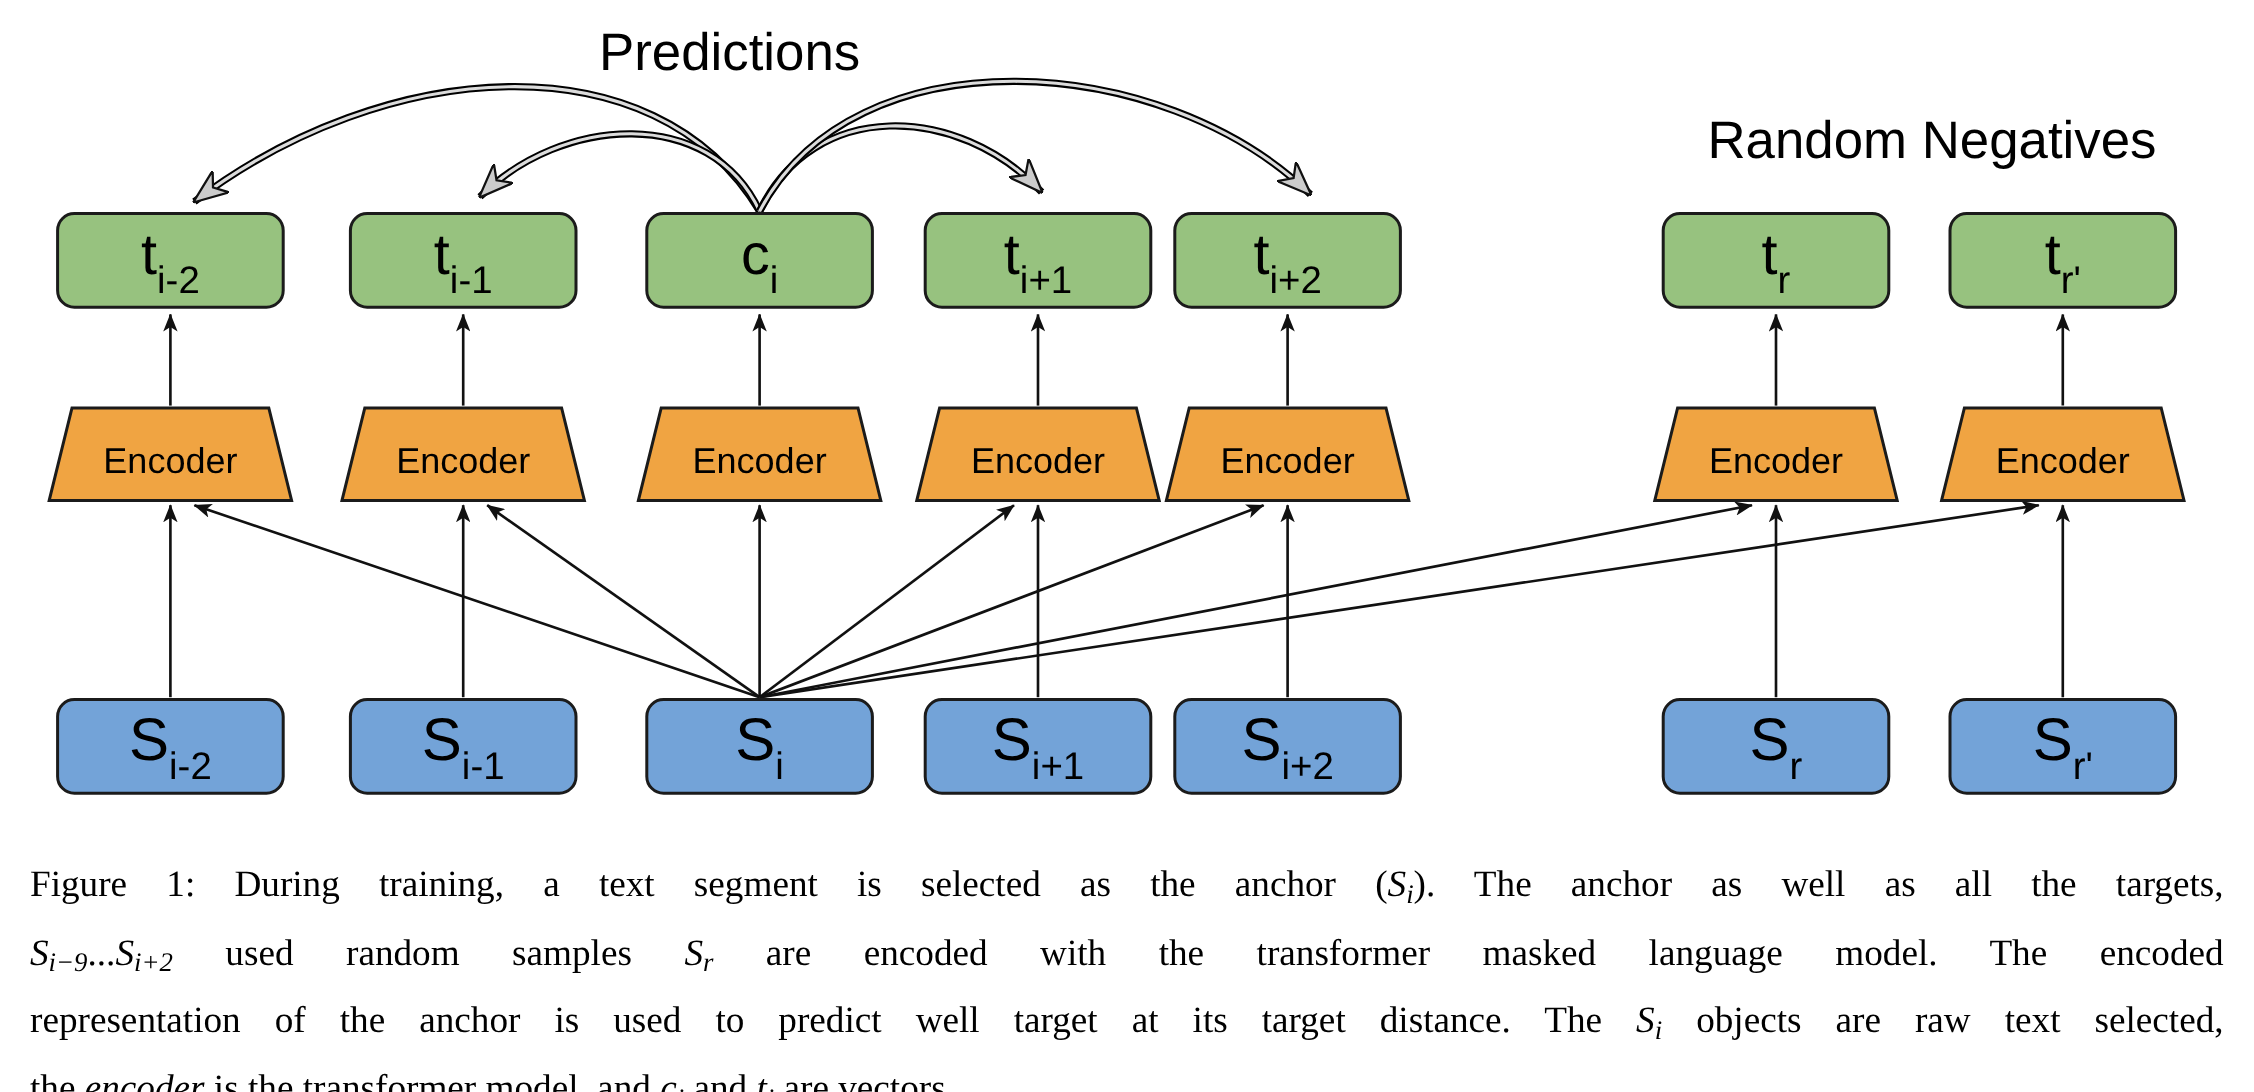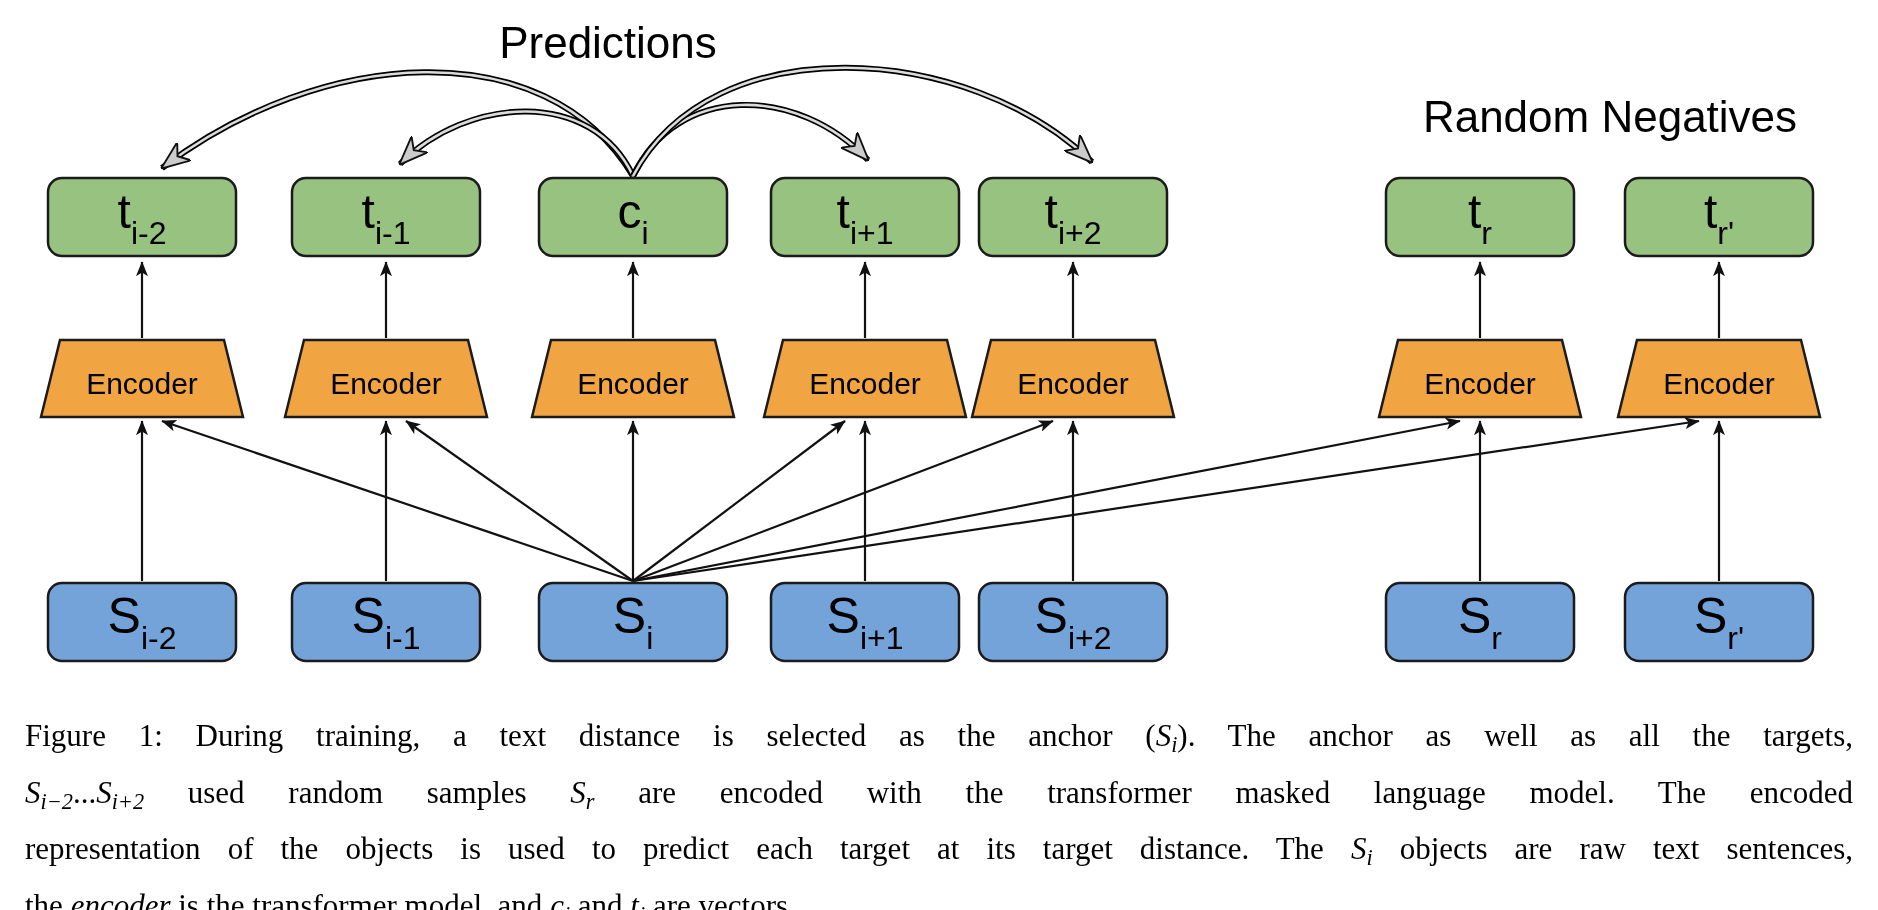--- a/index.html
+++ b/index.html
@@ -106,18 +106,18 @@
         <text x="1480" y="633" text-anchor="middle" font-size="50"><tspan>S</tspan><tspan font-size="32" dy="16">r</tspan></text>
         <text x="1719" y="228" text-anchor="middle" font-size="48"><tspan>t</tspan><tspan font-size="32" dy="16">r'</tspan></text>
         <text x="1719" y="394" text-anchor="middle" font-size="30">Encoder</text>
         <text x="1719" y="633" text-anchor="middle" font-size="50"><tspan>S</tspan><tspan font-size="32" dy="16">r'</tspan></text>
       </g>
     <text class="diagram-title" x="608" y="58" text-anchor="middle">Predictions</text>
     <text class="diagram-title" x="1610" y="132" text-anchor="middle">Random Negatives</text>
   </svg>
 
   <div class="caption" id="caption">
-      <div class="cap-line"><span class="cap-r">Figure 1: During training, a text distance is selected as the anchor (</span><span class="cap-m">S</span><span class="cap-s">i</span><span class="cap-r">). The anchor as well as all the targets,</span></div>
-      <div class="cap-line"><span class="cap-m">S</span><span class="cap-s">i−2</span><span class="cap-r">...</span><span class="cap-m">S</span><span class="cap-s">i+2</span><span class="cap-r"> used random samples </span><span class="cap-m">S</span><span class="cap-s">r</span><span class="cap-r"> are encoded with the transformer masked language model. The encoded</span></div>
-      <div class="cap-line"><span class="cap-r">representation of the objects is used to predict each target at its target distance. The </span><span class="cap-m">S</span><span class="cap-s">i</span><span class="cap-r"> objects are raw text sentences,</span></div>
+      <div class="cap-line"><span class="cap-r">Figure 1: During training, a text segment is selected as the anchor (</span><span class="cap-m">S</span><span class="cap-s">i</span><span class="cap-r">). The anchor as well as all the targets,</span></div>
+      <div class="cap-line"><span class="cap-m">S</span><span class="cap-s">i−9</span><span class="cap-r">...</span><span class="cap-m">S</span><span class="cap-s">i+2</span><span class="cap-r"> used random samples </span><span class="cap-m">S</span><span class="cap-s">r</span><span class="cap-r"> are encoded with the transformer masked language model. The encoded</span></div>
+      <div class="cap-line"><span class="cap-r">representation of the anchor is used to predict well target at its target distance. The </span><span class="cap-m">S</span><span class="cap-s">i</span><span class="cap-r"> objects are raw text selected,</span></div>
       <div class="cap-line"><span class="cap-r">the </span><span class="cap-m">encoder</span><span class="cap-r"> is the transformer model, and </span><span class="cap-m">c</span><span class="cap-s">i</span><span class="cap-r"> and </span><span class="cap-m">t</span><span class="cap-s">i</span><span class="cap-r"> are vectors.</span></div>
     </div>
 </div>
 
 </body></html>

